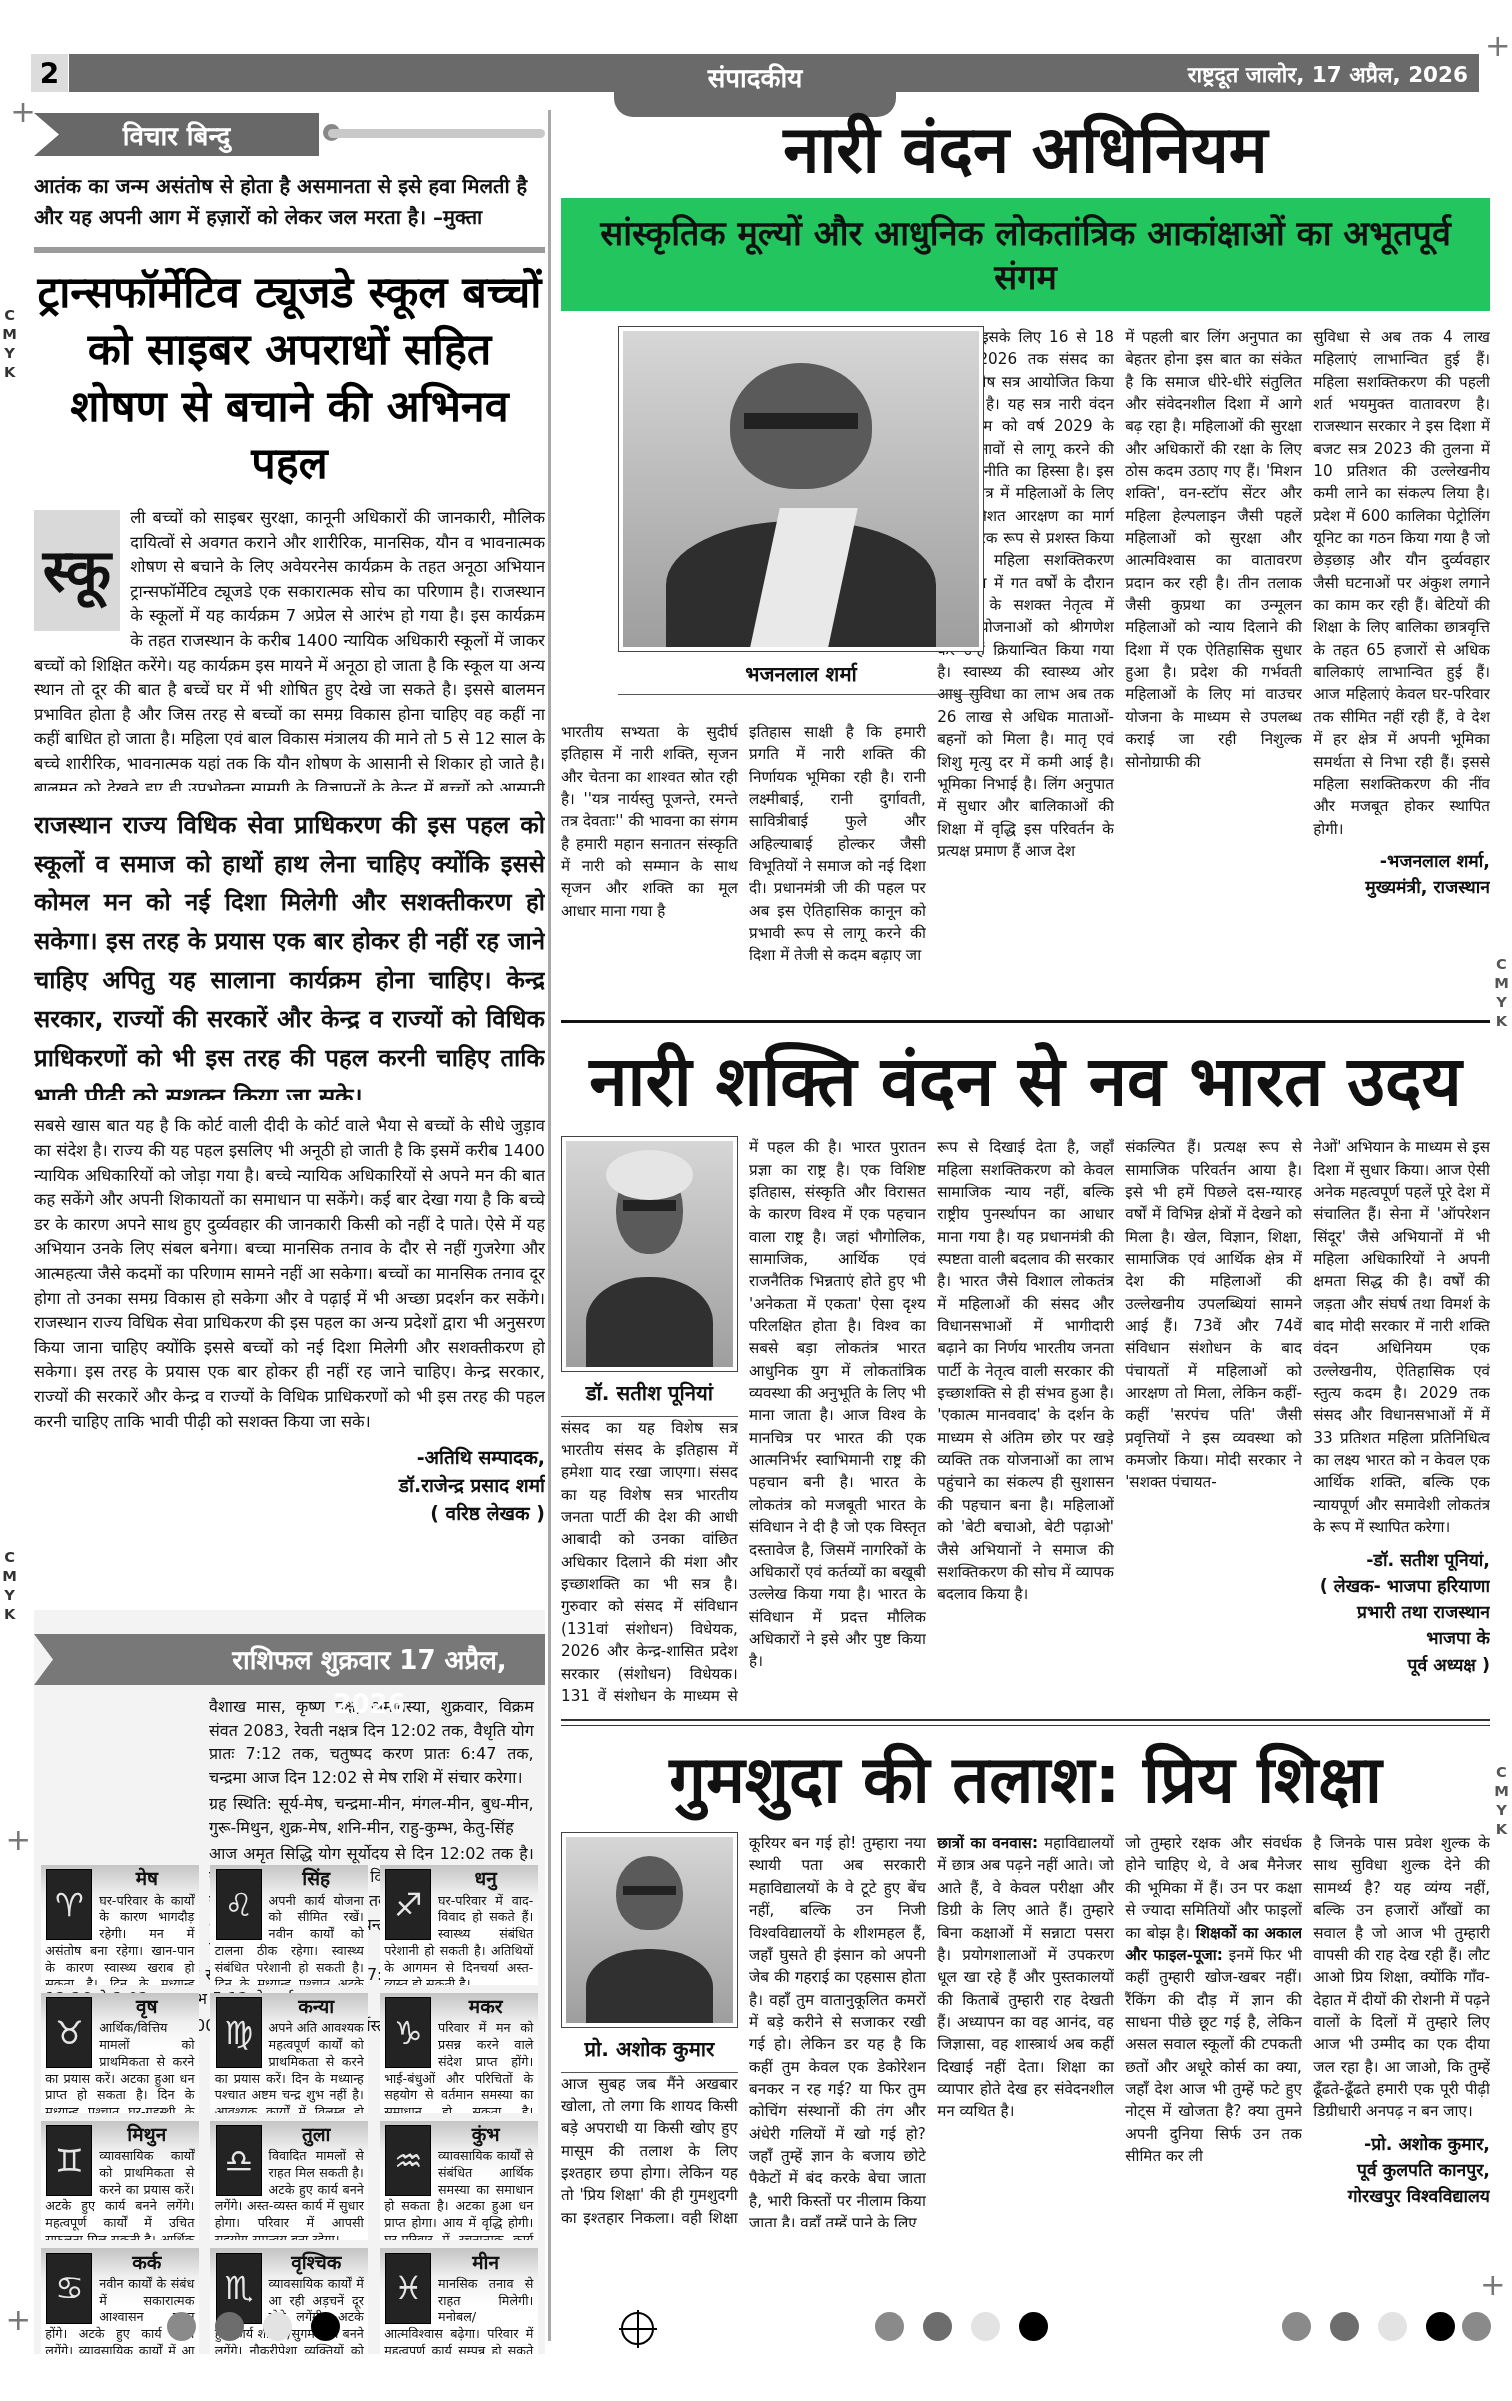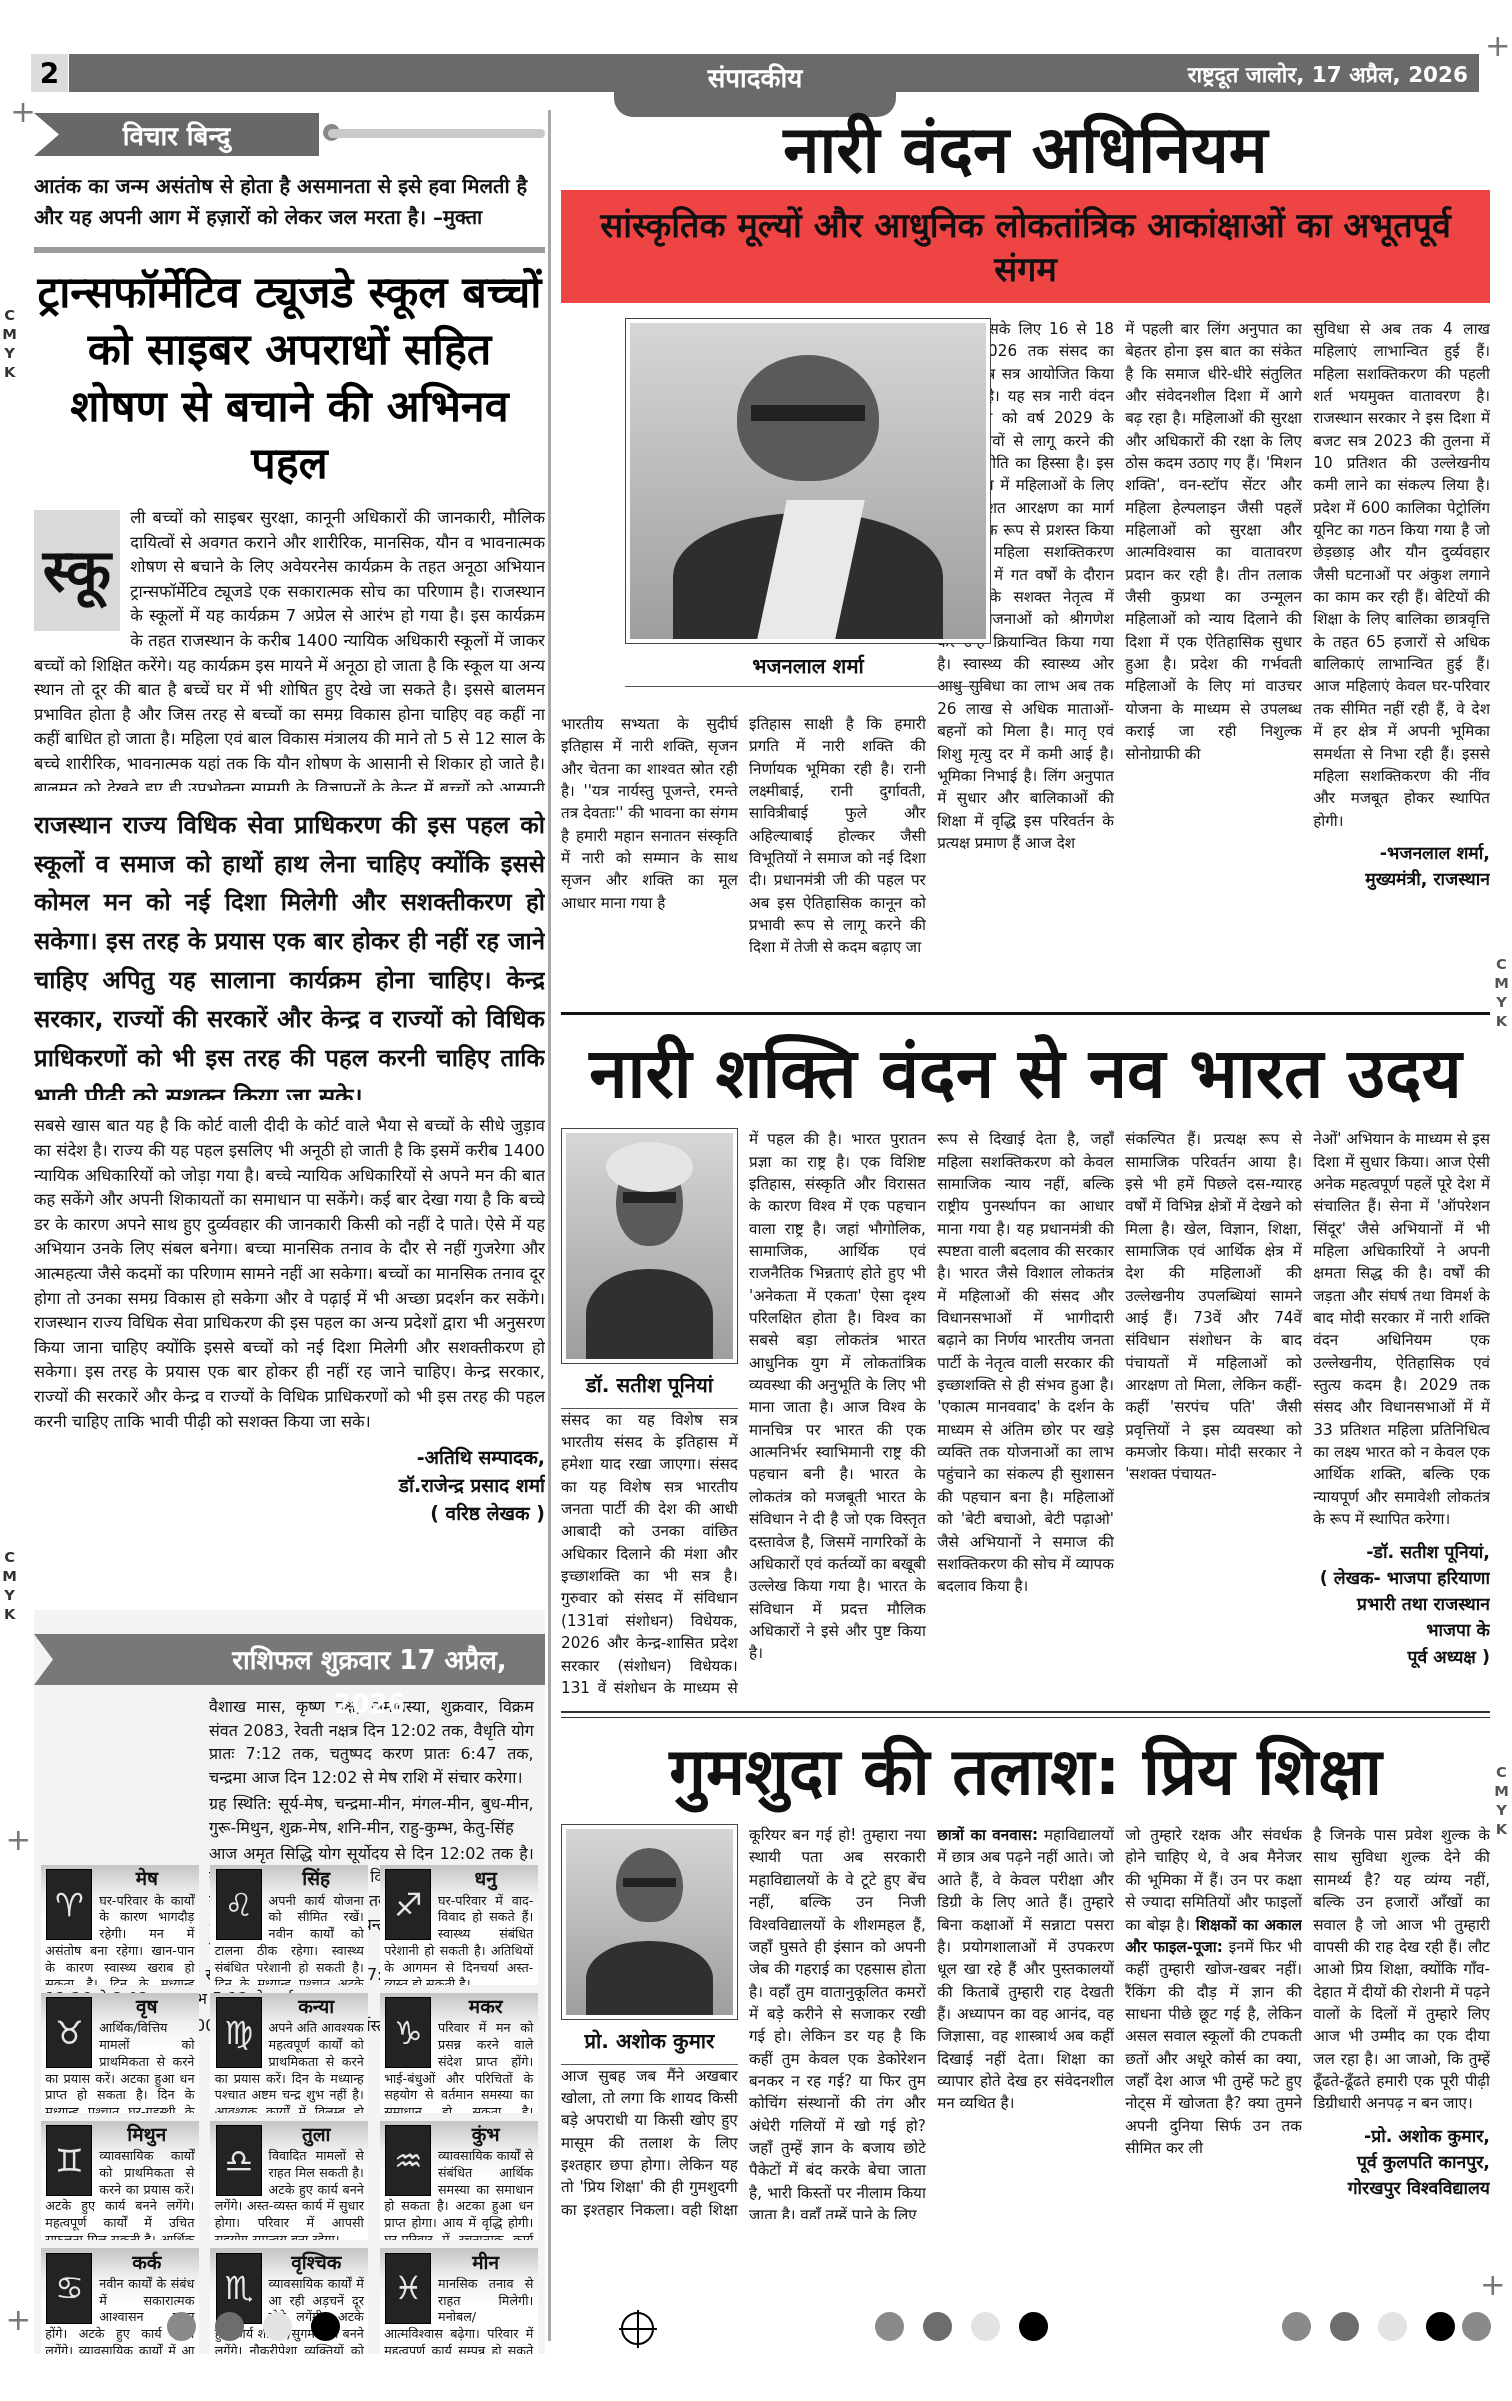--- a/index.html
+++ b/index.html
@@ -65,26 +65,26 @@
              grid-template-columns:repeat(3,1fr);grid-column-gap:11.3px;grid-row-gap:8px;}
   .zcell{height:113px;overflow:hidden;background:linear-gradient(180deg,#c4c4c4 0px,#efefef 29px,#ffffff 56px);padding:3.4px 4.5px;}
   .zicon{float:left;width:44px;height:69px;background:#232323;color:#e6e6e6;font-size:32px;
          display:flex;align-items:center;justify-content:center;margin:1.1px 6.8px 2.3px 1.1px;border:1.1px solid #000;}
   .zname{font-size:19px;font-weight:bold;text-align:center;line-height:1.15;}
   .ztext{font-size:12.7px;line-height:1.32;text-align:justify;margin-top:2.3px;}
   
   .vdivider{left:548px;top:110px;width:3.4px;height:2231px;background:#a9a9a9;}
   .rightarea{left:561px;top:110px;width:929px;height:2236px;overflow:hidden;}
   .a1-title{font-size:65px;font-weight:bold;text-align:center;line-height:1.15;margin-top:3.4px;}
-  .a1-sub{margin-top:2px;background:#ef4444;font-size:34px;font-weight:bold;text-align:center;
+  .a1-sub{margin-top:10px;background:#22c55e;font-size:34px;font-weight:bold;text-align:center;
           line-height:1.3;padding:12.4px 5.6px;}
   .cols{display:flex;gap:11.3px;margin-top:14.7px;position:relative;}
   .col{flex:1;font-size:15.2px;line-height:1.47;text-align:justify;overflow:hidden;}
   .a1cols{height:683px;}
-  .a1photo{position:absolute;left:16px;top:0;width:366px;padding-left:48px;}
+  .a1photo{position:absolute;left:9px;top:0;width:366px;padding-left:48px;}
   .a1photo .portrait{height:316px;}
   .pcaption{text-align:center;font-size:20.3px;font-weight:bold;margin-top:6.8px;}
   .psep{border-top:1.7px solid #555;margin-top:6.8px;}
   .padtop{padding-top:395px;}
   .colsign{margin-top:8px;text-align:right;font-weight:bold;font-size:17.5px;line-height:1.5;}
   .blackrule{border-top:3.4px solid #111;margin-top:11.3px;}
   .a2-title{font-size:69px;font-weight:bold;text-align:center;line-height:1.15;margin-top:19px;}
   .a2cols{height:570px;}
   .colphoto{width:100%;}
   .colphoto .portrait{height:226px;}

